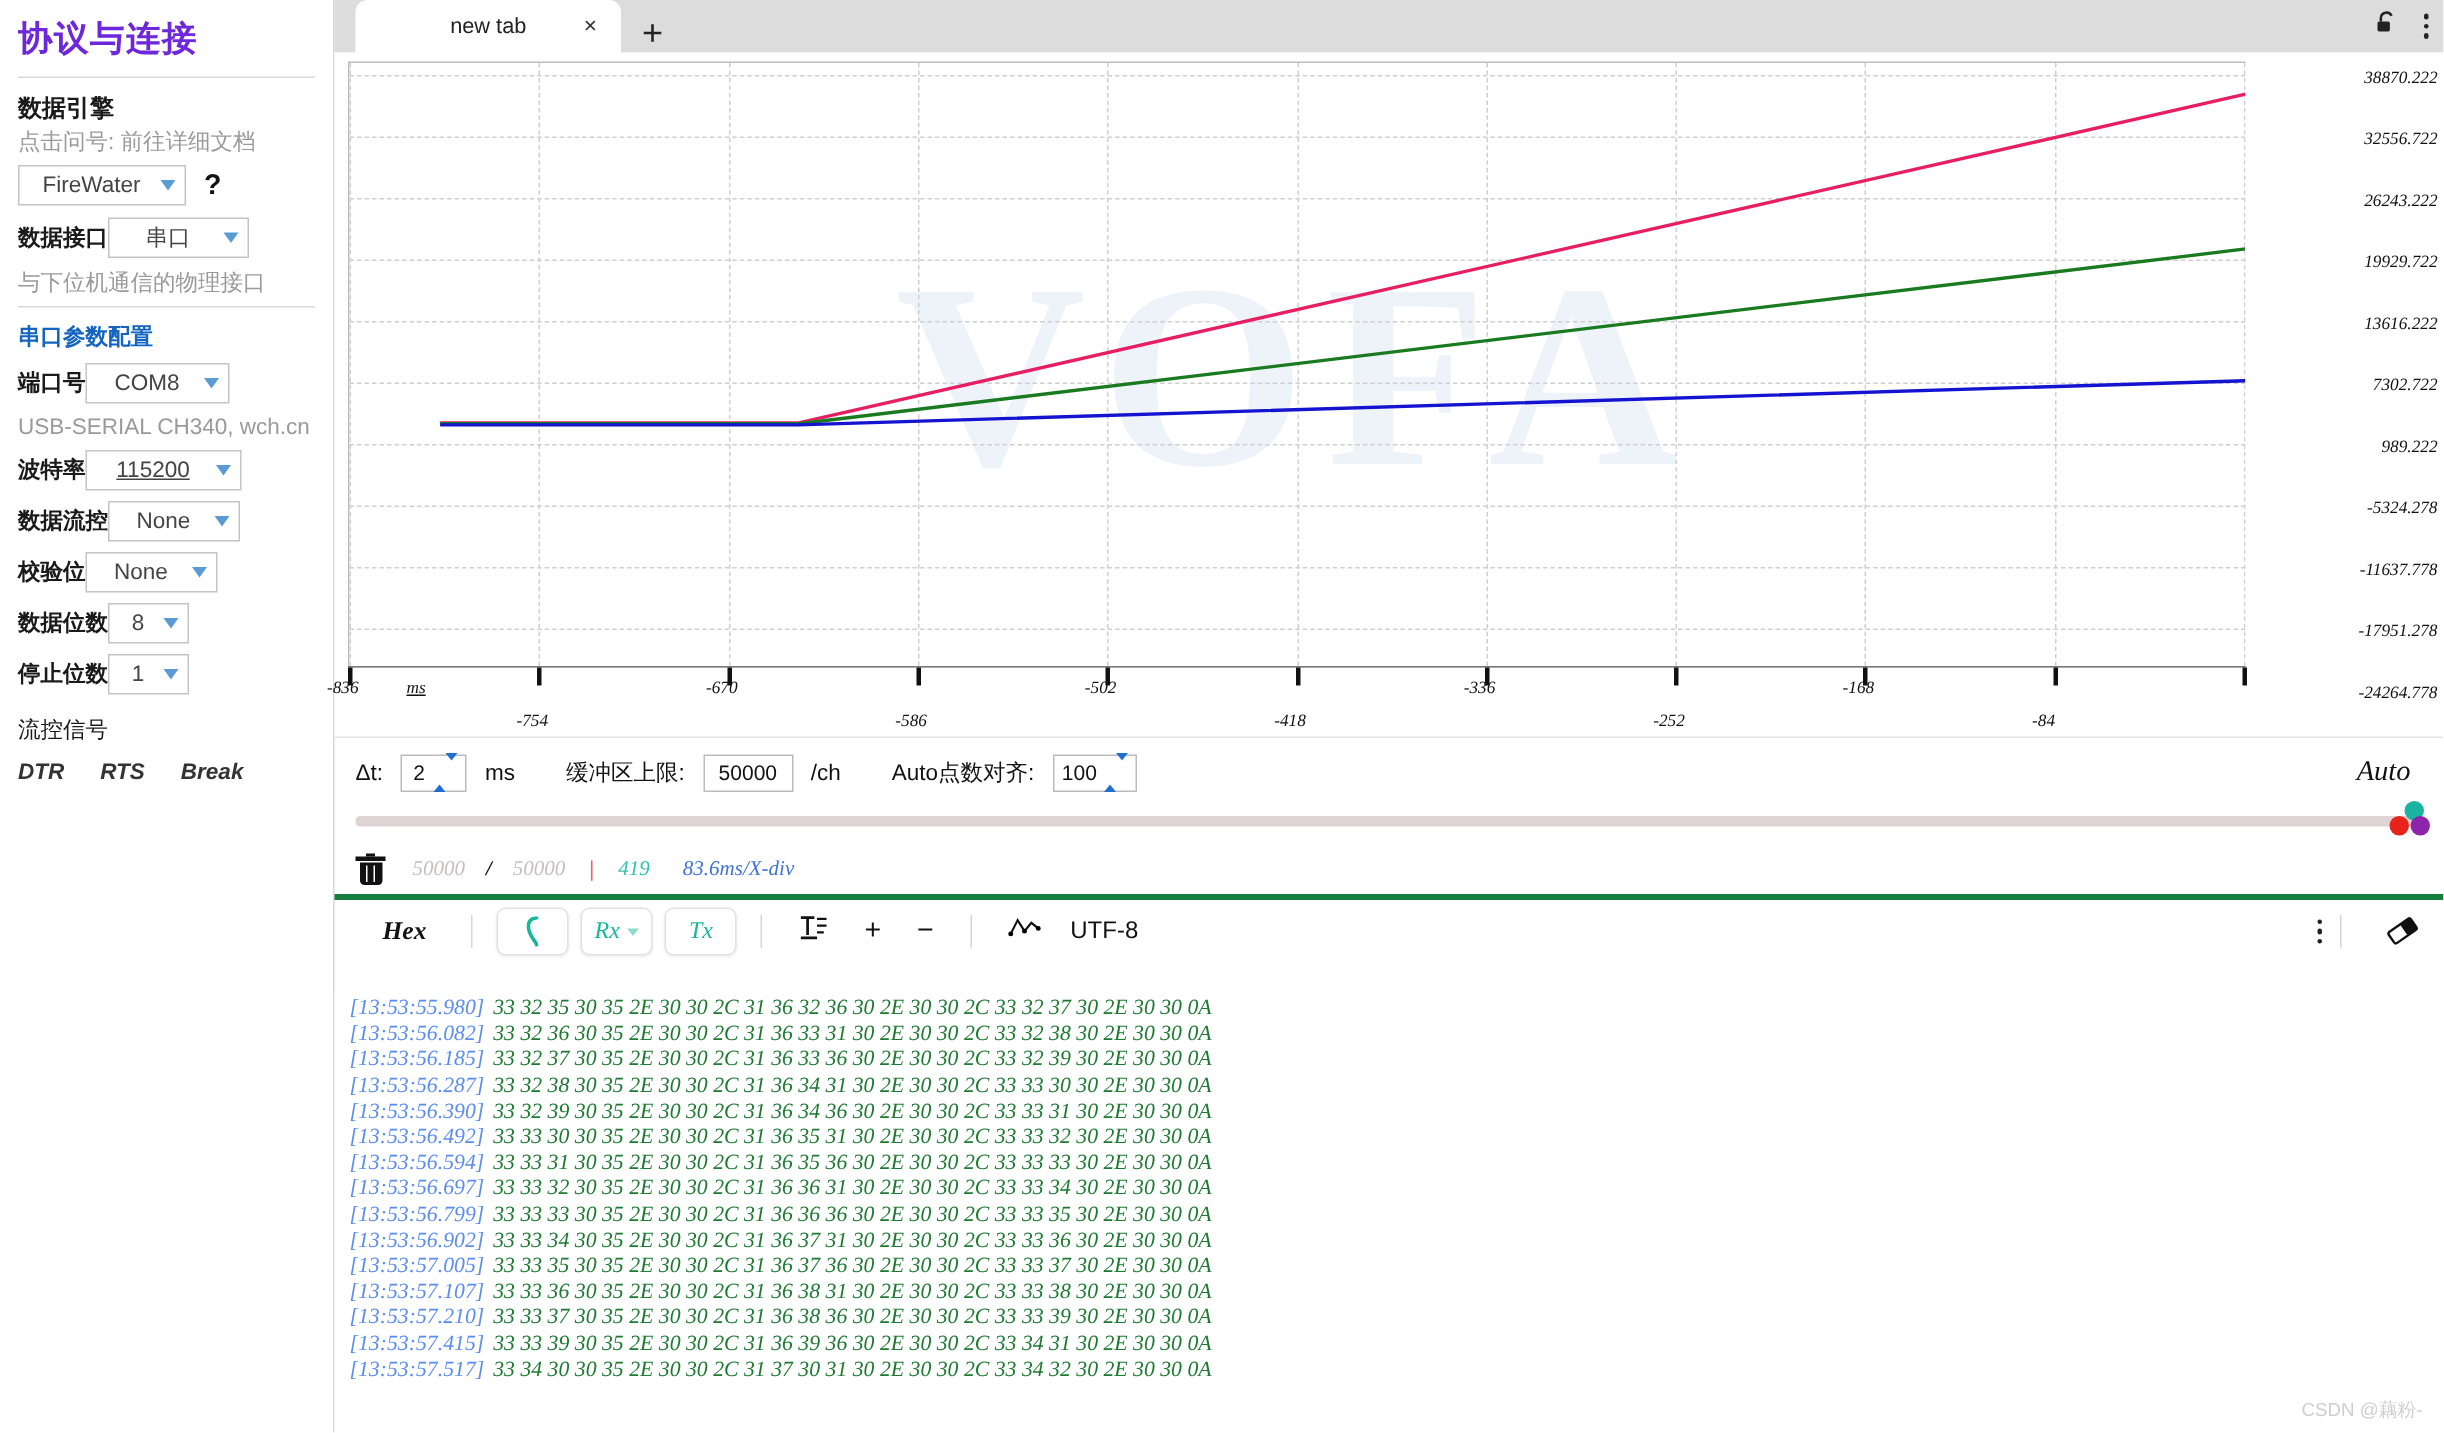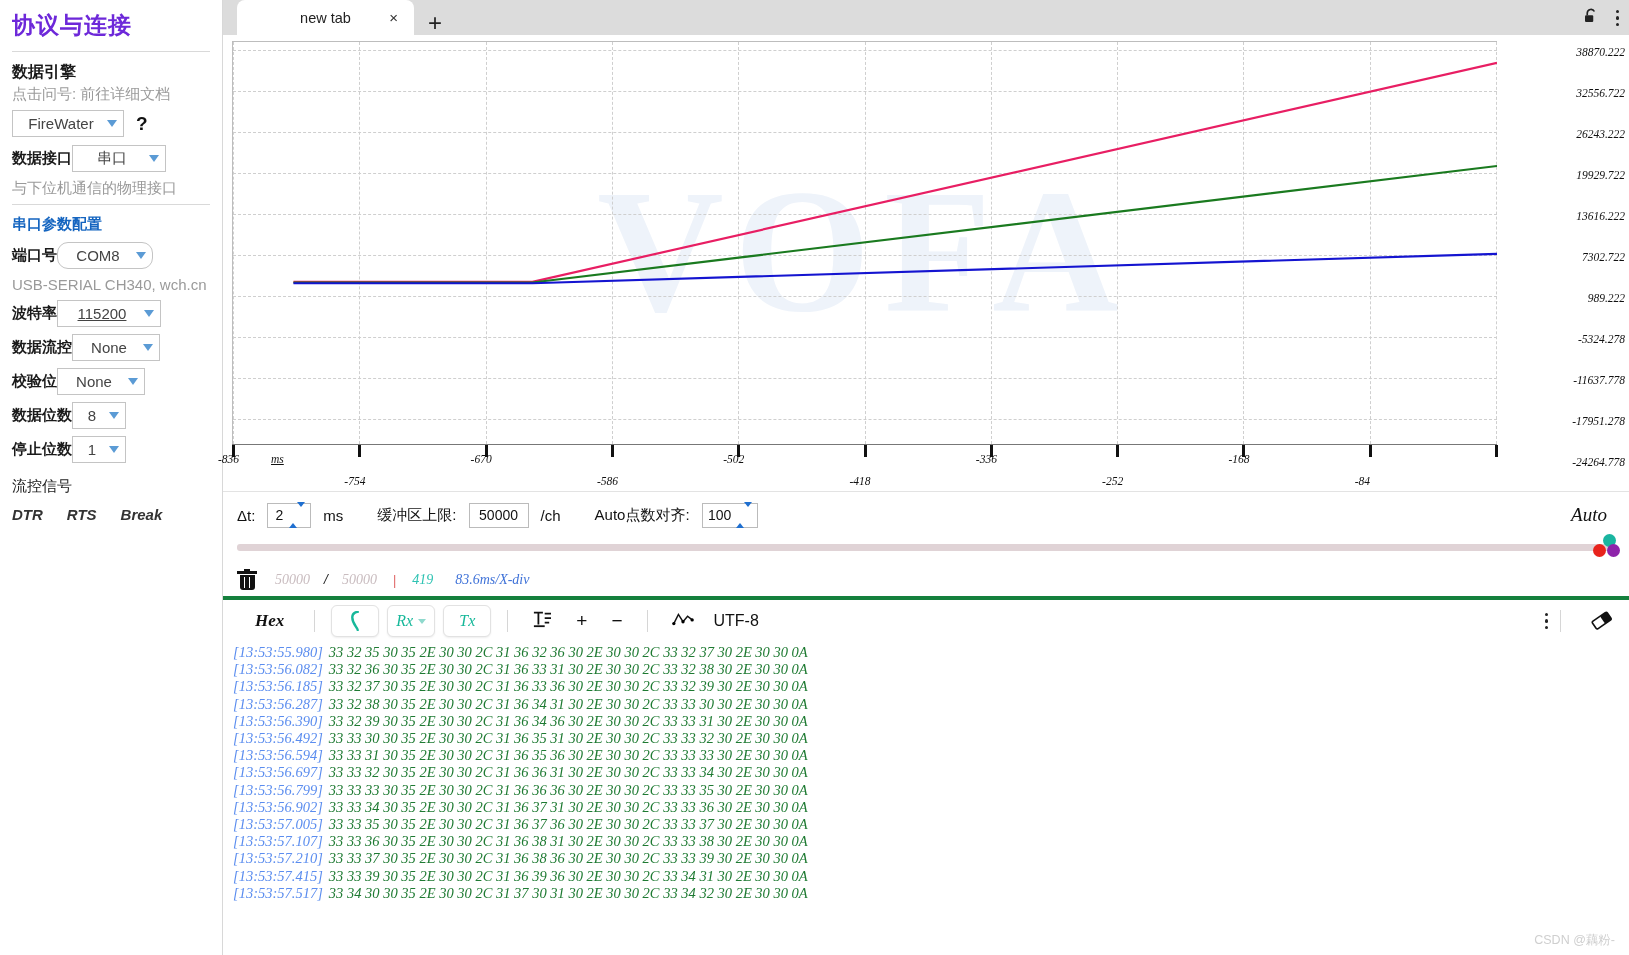--- a/index.html
+++ b/index.html
@@ -38,21 +38,21 @@
   }
   .combo .val{font-size:15px;color:#444;flex:1;text-align:center;}
   .combo .val.u{text-decoration:underline;}
   .caret{
     width:0;height:0;margin-left:6px;
     border-left:5px solid transparent;border-right:5px solid transparent;
     border-top:7px solid #5b9bd5;
   }
   .c-engine{width:112px;}
   .c-iface{width:94px;}
-  .c-port{width:96px;border-radius:11px;}
+  .c-port{width:96px;}
   .c-baud{width:104px;}
   .c-none{width:88px;}
   .c-small{width:54px;}
   .qmark{font-size:19px;font-weight:bold;margin-left:12px;color:#111;cursor:pointer;}
   .engine-line{display:flex;align-items:center;margin:4px 0 8px 0;}
   .flow-sigs{display:flex;gap:24px;margin-top:10px;font-style:italic;font-weight:bold;font-size:15px;color:#333;}
 
   
   .main{flex:1;display:flex;flex-direction:column;height:955px;min-width:0;}
 
@@ -128,21 +128,21 @@
   .hexlbl{font-style:italic;font-weight:bold;font-size:17px;color:#111;margin:0 18px 0 18px;font-family:"Liberation Serif",serif;}
   .vsep{width:1px;height:22px;background:#d6d6d6;margin:0 12px;}
   .pillbox{border:1px solid #e2e2e2;border-radius:6px;height:30px;min-width:30px;display:flex;align-items:center;justify-content:center;padding:0 8px;margin:0 4px;box-shadow:0 1px 2px rgba(0,0,0,.07);background:#fff;cursor:pointer;}
   .teal{color:#17b89a;font-style:italic;font-size:16px;font-family:"Liberation Serif",serif;}
   .icn{font-size:19px;color:#111;margin:0 12px;cursor:pointer;}
   .utf{font-size:16px;color:#111;margin-left:8px;}
   .cb-right{position:absolute;right:14px;display:flex;align-items:center;gap:0;}
   .eraser{width:26px;height:20px;margin-left:16px;cursor:pointer;position:relative;}
 
   
-  .logpane{flex:1;overflow:hidden;background:#fff;padding:2px 0 0 10px;position:relative;}
+  .logpane{flex:1;overflow:hidden;background:#fff;padding:2px 0 0 10px;position:relative;margin-top:20px;}
   .logline{white-space:nowrap;font-family:"Liberation Serif",serif;font-style:italic;font-size:14.5px;line-height:17.2px;}
   .ts{color:#5b8def;}
   .hx{color:#1e7a32;margin-left:6px;}
   .csdn{position:absolute;right:14px;bottom:6px;font-size:12.5px;color:#cfcfcf;}
 </style>
 </head>
 <body>
 
 <div class="app">
 

